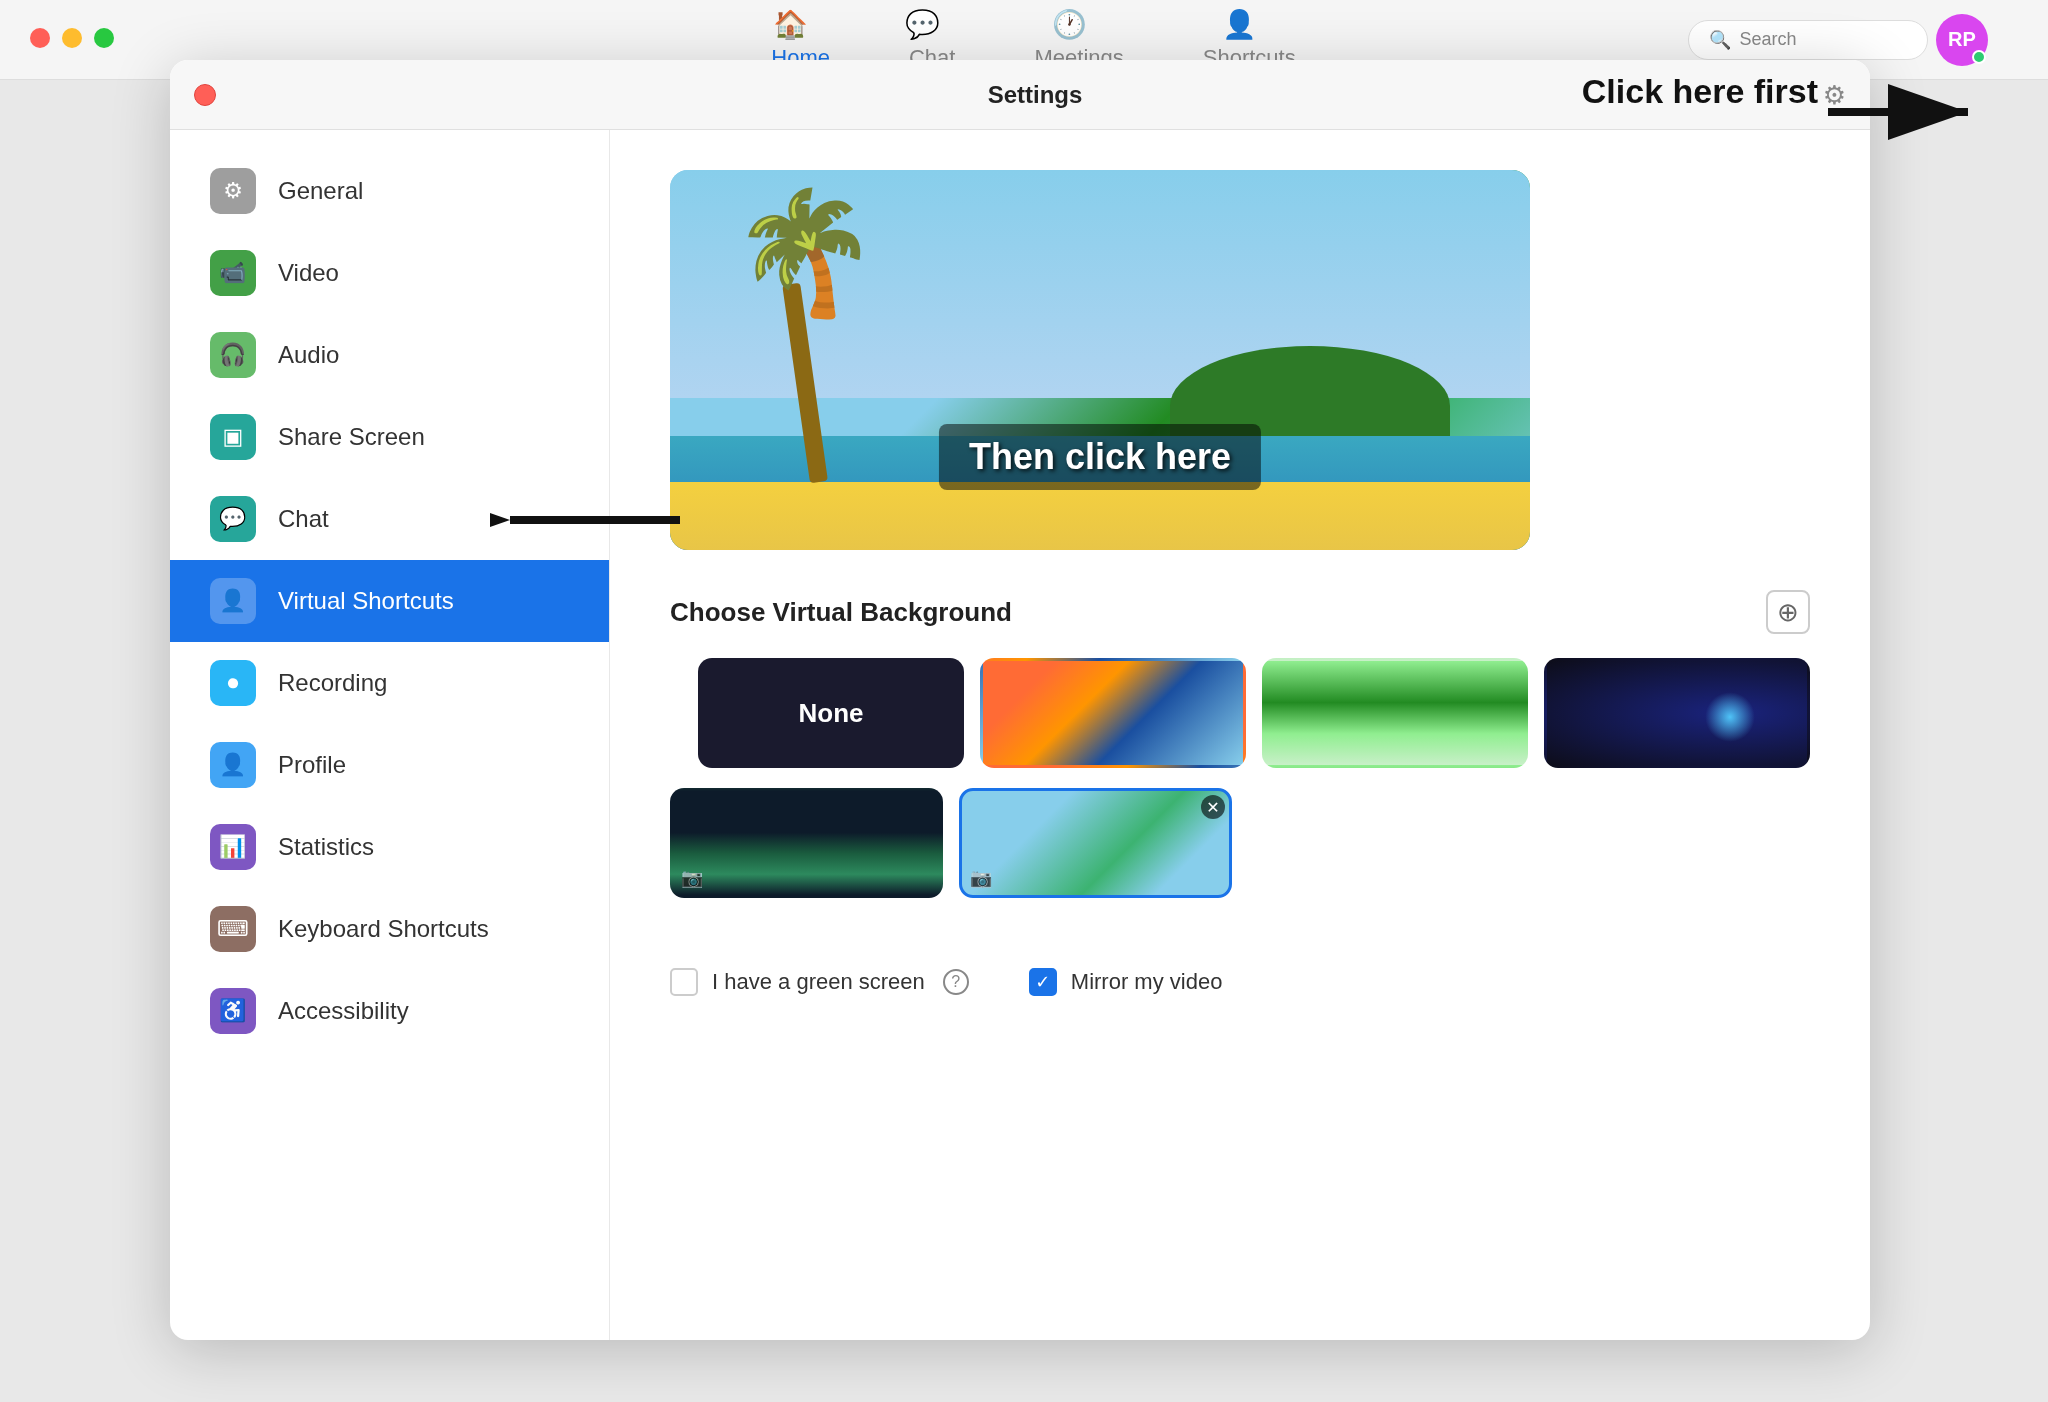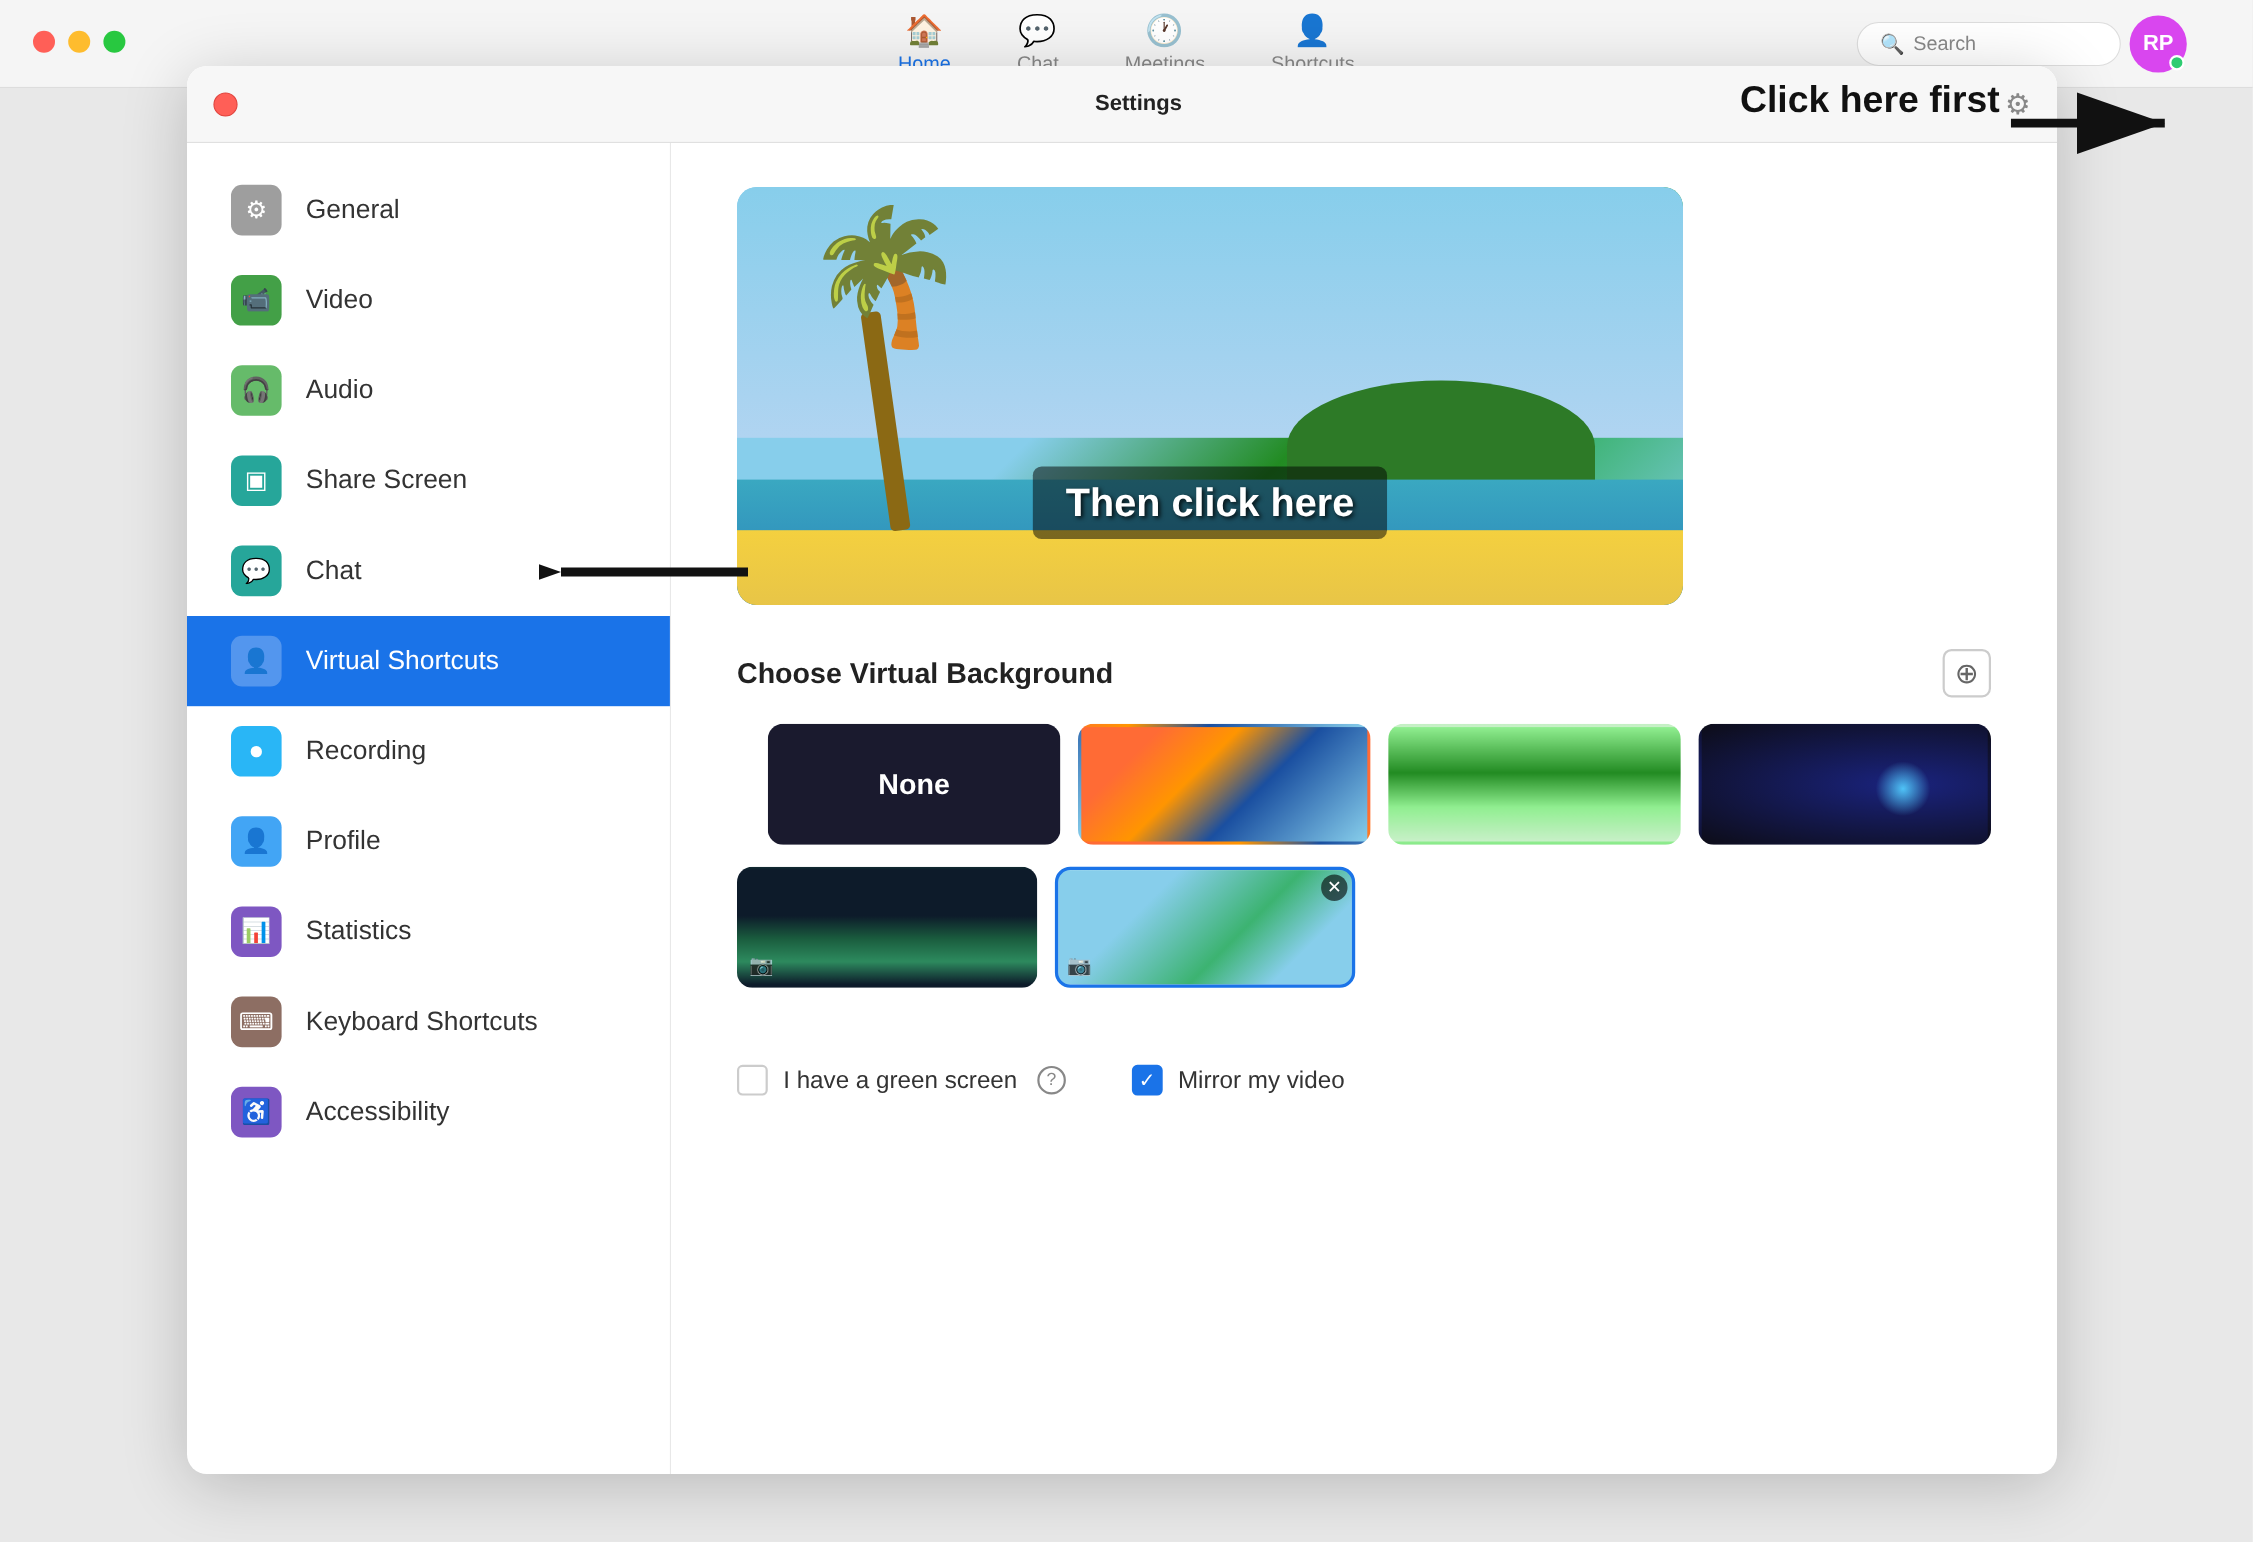--- a/index.html
+++ b/index.html
@@ -32,21 +32,21 @@
       display: flex;
       flex-direction: column;
       align-items: center;
       gap: 4px;
       cursor: pointer;
       color: #888;
       font-size: 22px;
     }
     .nav-item.active { color: #1a73e8; }
     .nav-item .nav-icon { font-size: 28px; }
-    .nav-item .nav-label { font-size: 18px; }
+    .nav-item .nav-label { font-size: 22px; margin-left: 19px; }
     .topbar-search {
       position: absolute;
       right: 120px;
       top: 50%;
       transform: translateY(-50%);
       background: white;
       border: 1px solid #ddd;
       border-radius: 20px;
       padding: 8px 20px;
       display: flex;
@@ -129,21 +129,21 @@
       left: 24px;
       top: 50%;
       transform: translateY(-50%);
       width: 22px;
       height: 22px;
       border-radius: 50%;
       background: #ff5f57;
       border: 1px solid #e0443e;
     }
     .window-title {
-      font-size: 20px;
+      font-size: 24px;
       font-weight: 600;
       color: #222;
       margin-left: 30px;
     }
     .gear-icon-btn {
       position: absolute;
       right: 24px;
       top: 50%;
       transform: translateY(-50%);
       font-size: 26px;

